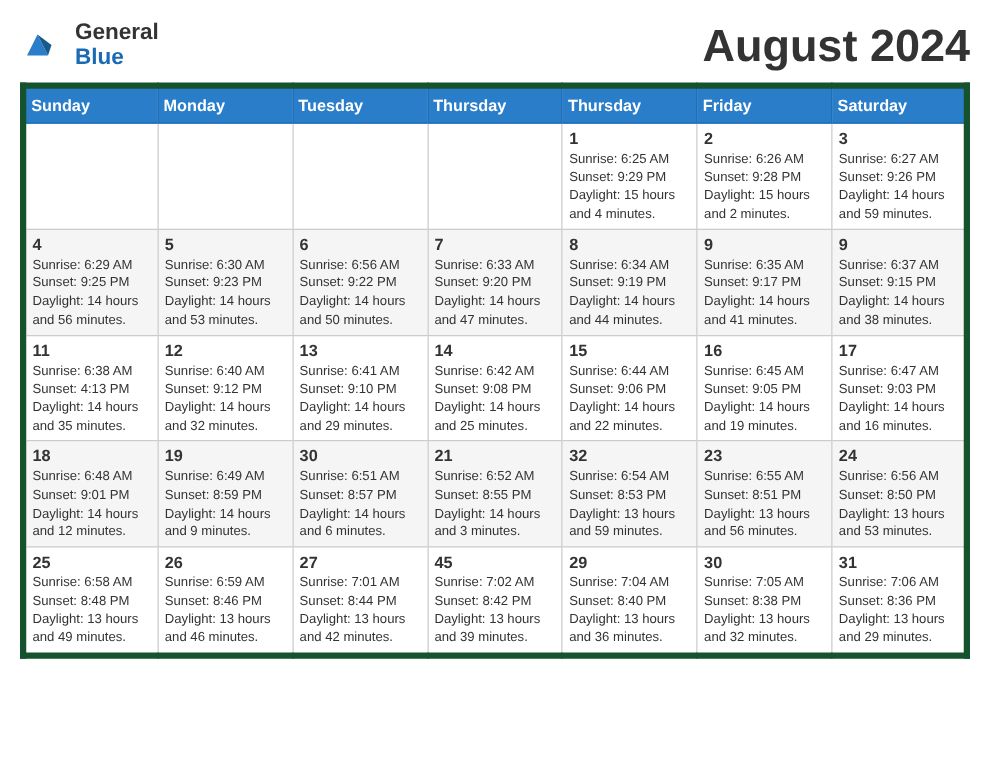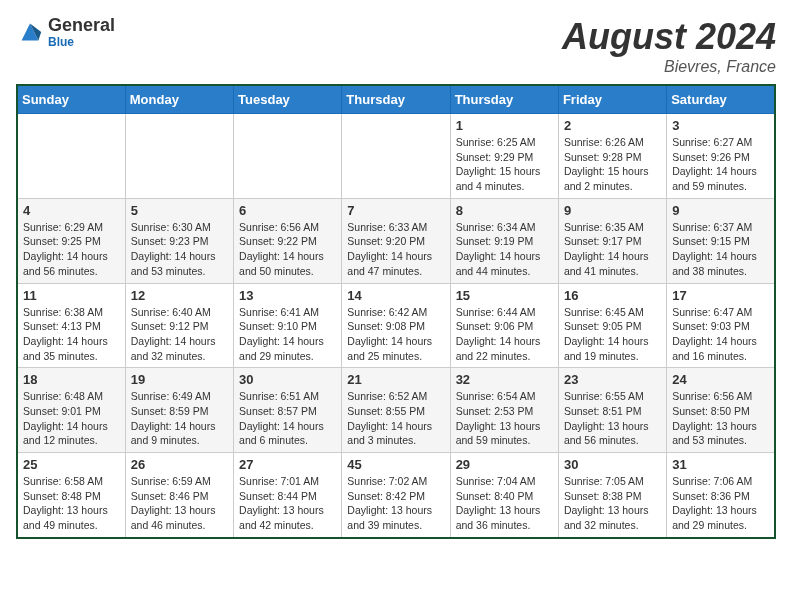--- a/index.html
+++ b/index.html
@@ -12,58 +12,56 @@
     }
     .header {
       display: flex;
       justify-content: space-between;
       align-items: flex-start;
       margin-bottom: 8px;
     }
     .logo {
       display: flex;
       align-items: center;
-      gap: 4px;
+      gap: 16px;
     }
     .logo-text {
       display: flex;
       flex-direction: column;
       line-height: 1.1;
     }
     .logo-general {
       font-size: 18px;
       font-weight: bold;
       color: #333;
     }
     .logo-blue {
-      font-size: 12px;
+      font-size: 18px;
       font-weight: bold;
       color: #1a6bb5;
     }
     .logo-icon {
       width: 28px;
       height: 28px;
     }
     .title-section {
-      text-align: right;
-      font-style: italic;
     }
     .month-year {
       font-size: 36px;
       font-weight: bold;
       color: #333;
     }
     .location {
       font-size: 16px;
       color: #555;
     }
     .calendar {
       width: 100%;
       border-collapse: collapse;
-      border: 2px solid #14532d;
+      border: 5px solid #14532d;
     }
     .calendar th {
       background-color: #2a7dc9;
       color: #fff;
       padding: 6px 4px;
       text-align: left;
       font-size: 13px;
       border: 1px solid #1a6bb5;
     }
     .calendar td {
@@ -107,21 +105,20 @@
       <polygon points="8,32 20,8 32,32" fill="#2a7dc9"></polygon>
       <polygon points="20,8 32,32 36,20" fill="#1a5a8a"></polygon>
     </svg>
     <div class="logo-text">
       <span class="logo-general">General</span>
       <span class="logo-blue">Blue</span>
     </div>
   </div>
   <div class="title-section">
     <div class="month-year">August 2024</div>
-    <div class="location">Bievres, France</div>
   </div>
 </div>
 
 <table class="calendar">
   <thead>
     <tr>
       <th>Sunday</th>
       <th>Monday</th>
       <th>Tuesday</th>
       <th>Thursday</th>
@@ -285,21 +282,21 @@
         <td>
           <span class="day-num">21</span>
           <div class="day-info">Sunrise: 6:52 AM
 Sunset: 8:55 PM
 Daylight: 14 hours
 and 3 minutes.</div>
         </td>
         <td>
           <span class="day-num">32</span>
           <div class="day-info">Sunrise: 6:54 AM
-Sunset: 2:53 PM
+Sunset: 8:53 PM
 Daylight: 13 hours
 and 59 minutes.</div>
         </td>
         <td>
           <span class="day-num">23</span>
           <div class="day-info">Sunrise: 6:55 AM
 Sunset: 8:51 PM
 Daylight: 13 hours
 and 56 minutes.</div>
         </td>

